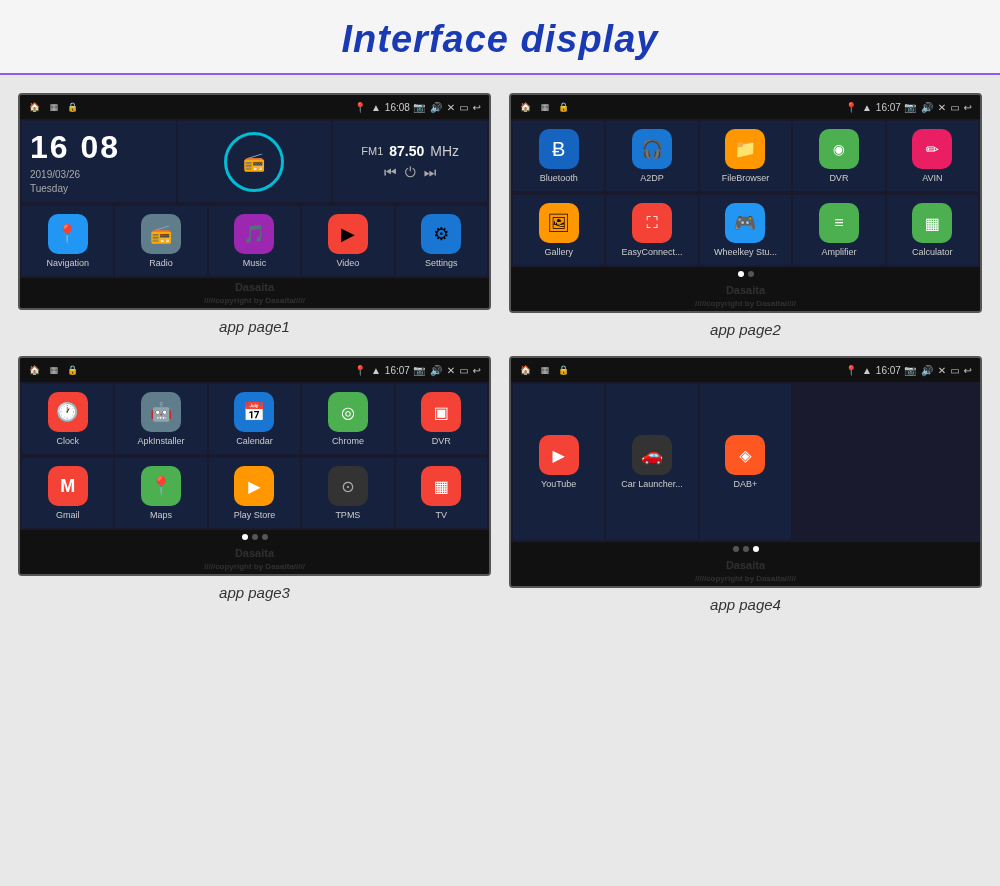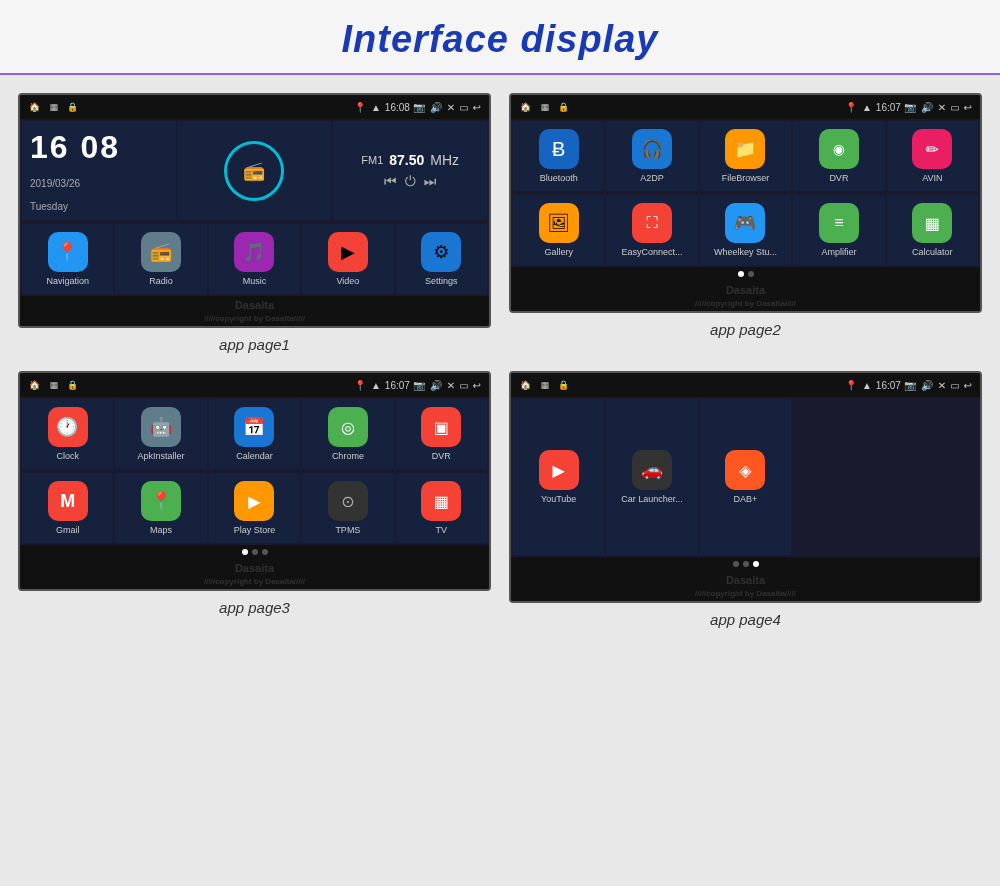--- a/index.html
+++ b/index.html
@@ -94,21 +94,21 @@
     }
     .time-big {
       font-size: 32px;
       font-weight: bold;
       color: #fff;
       letter-spacing: 2px;
     }
     .date-small {
       font-size: 10px;
       color: #aaa;
-      margin-top: 12px;
+      margin-top: 3px;
     }
     .radio-circle-block {
       background: #16213e;
       display: flex;
       align-items: center;
       justify-content: center;
       padding: 6px;
     }
     .radio-circle {
       width: 60px; height: 60px;

